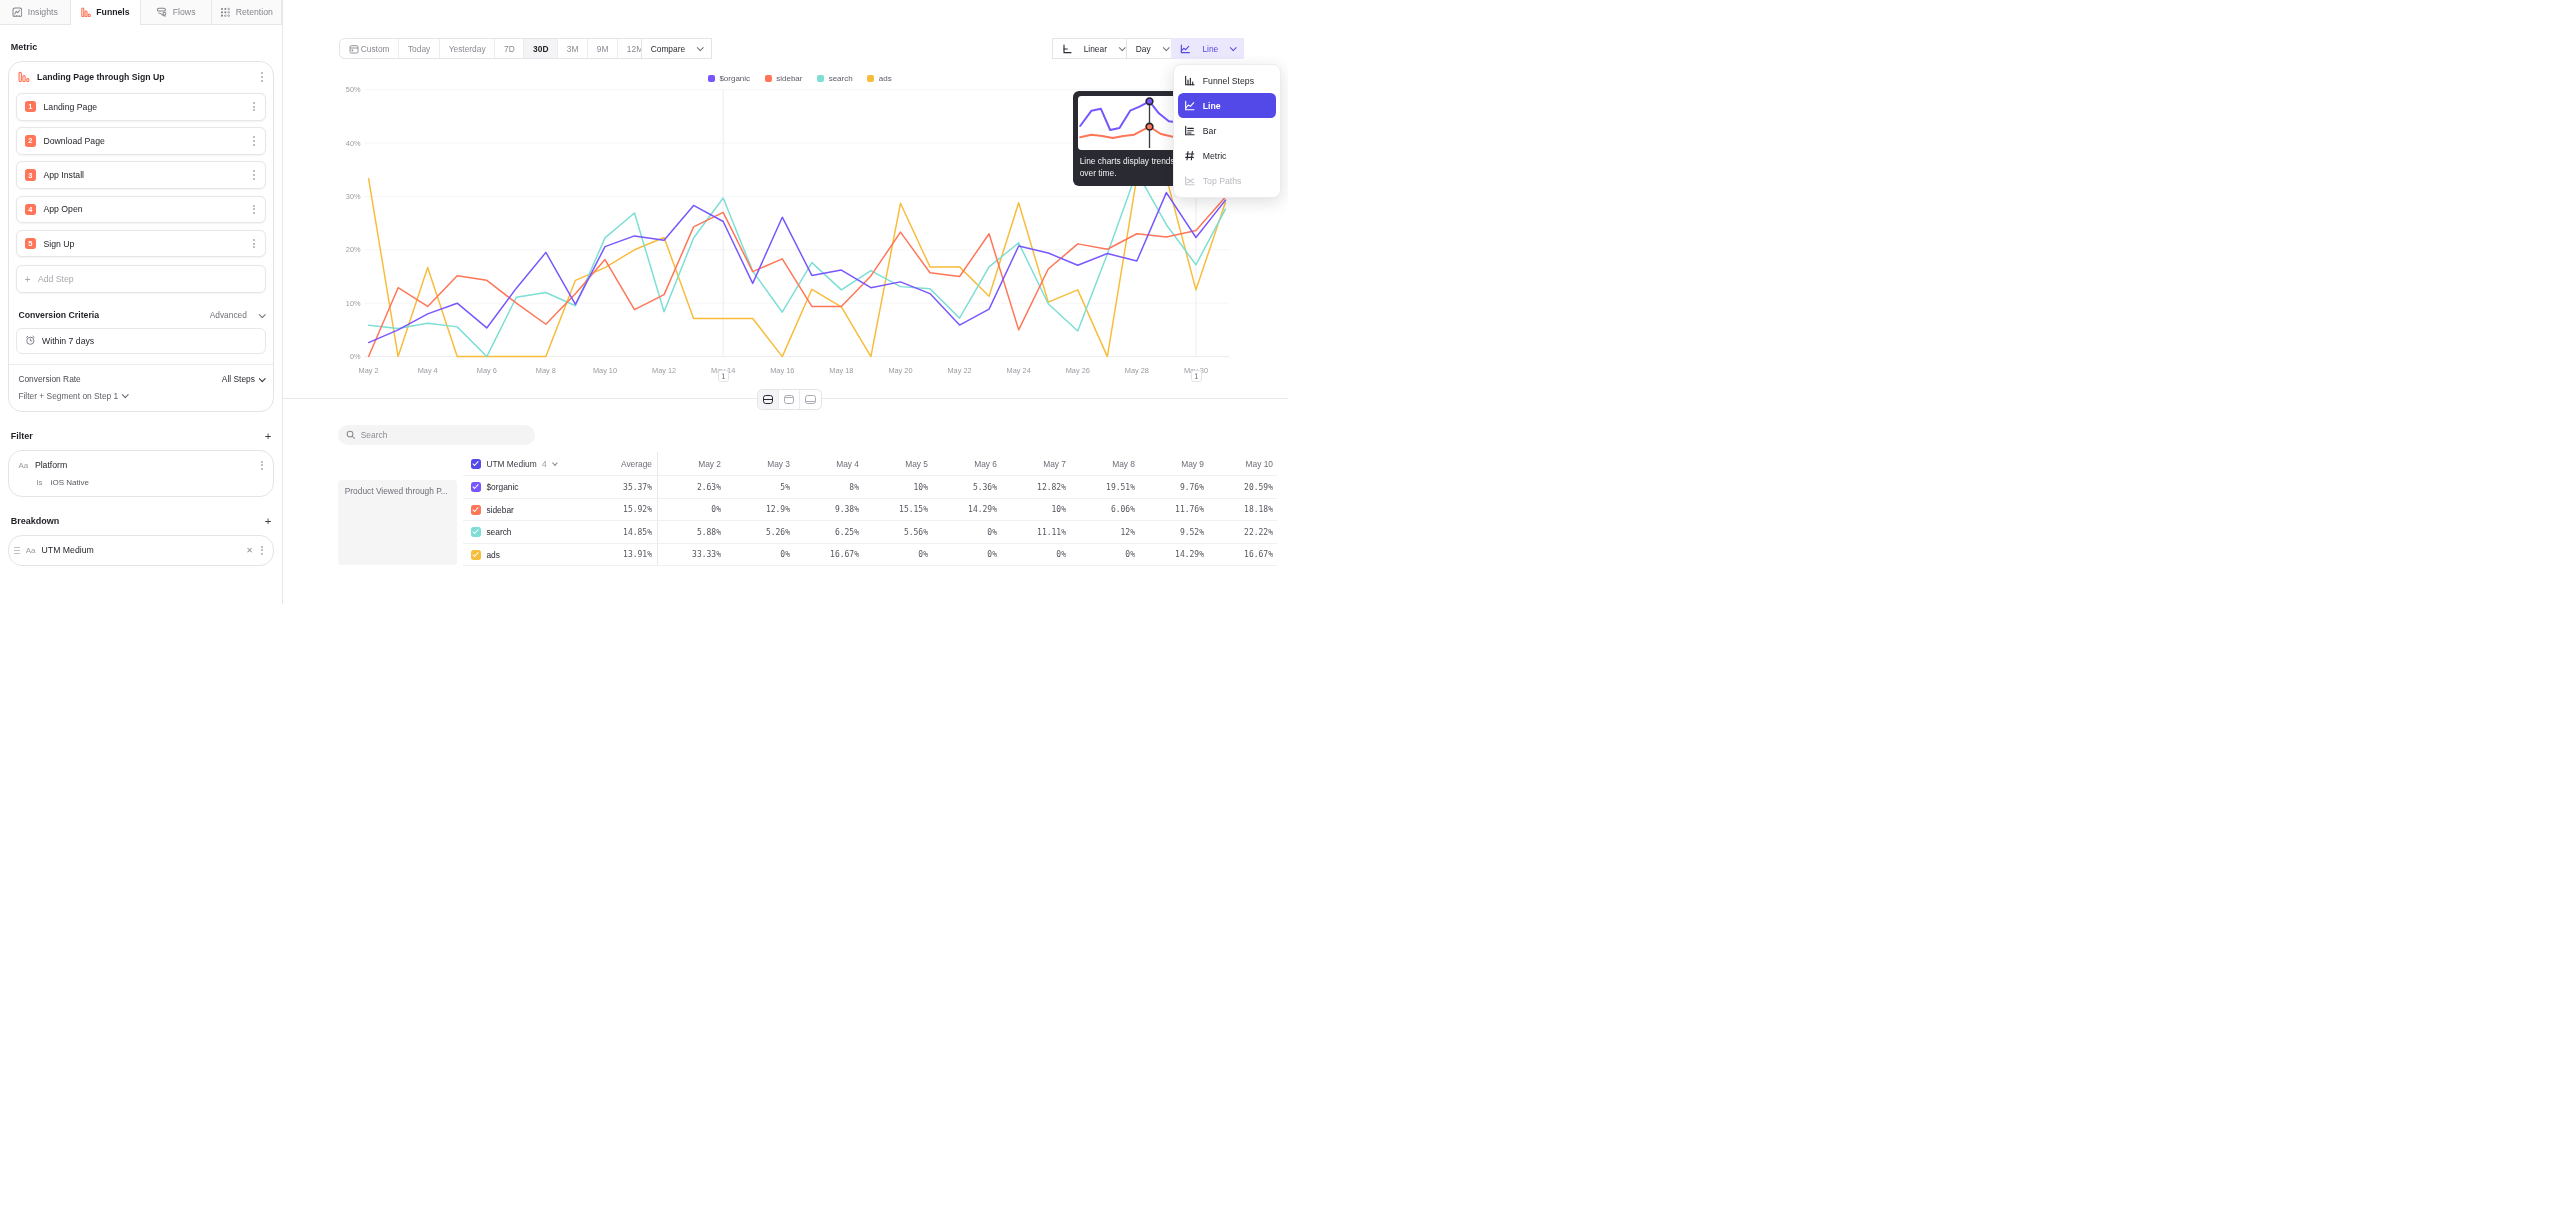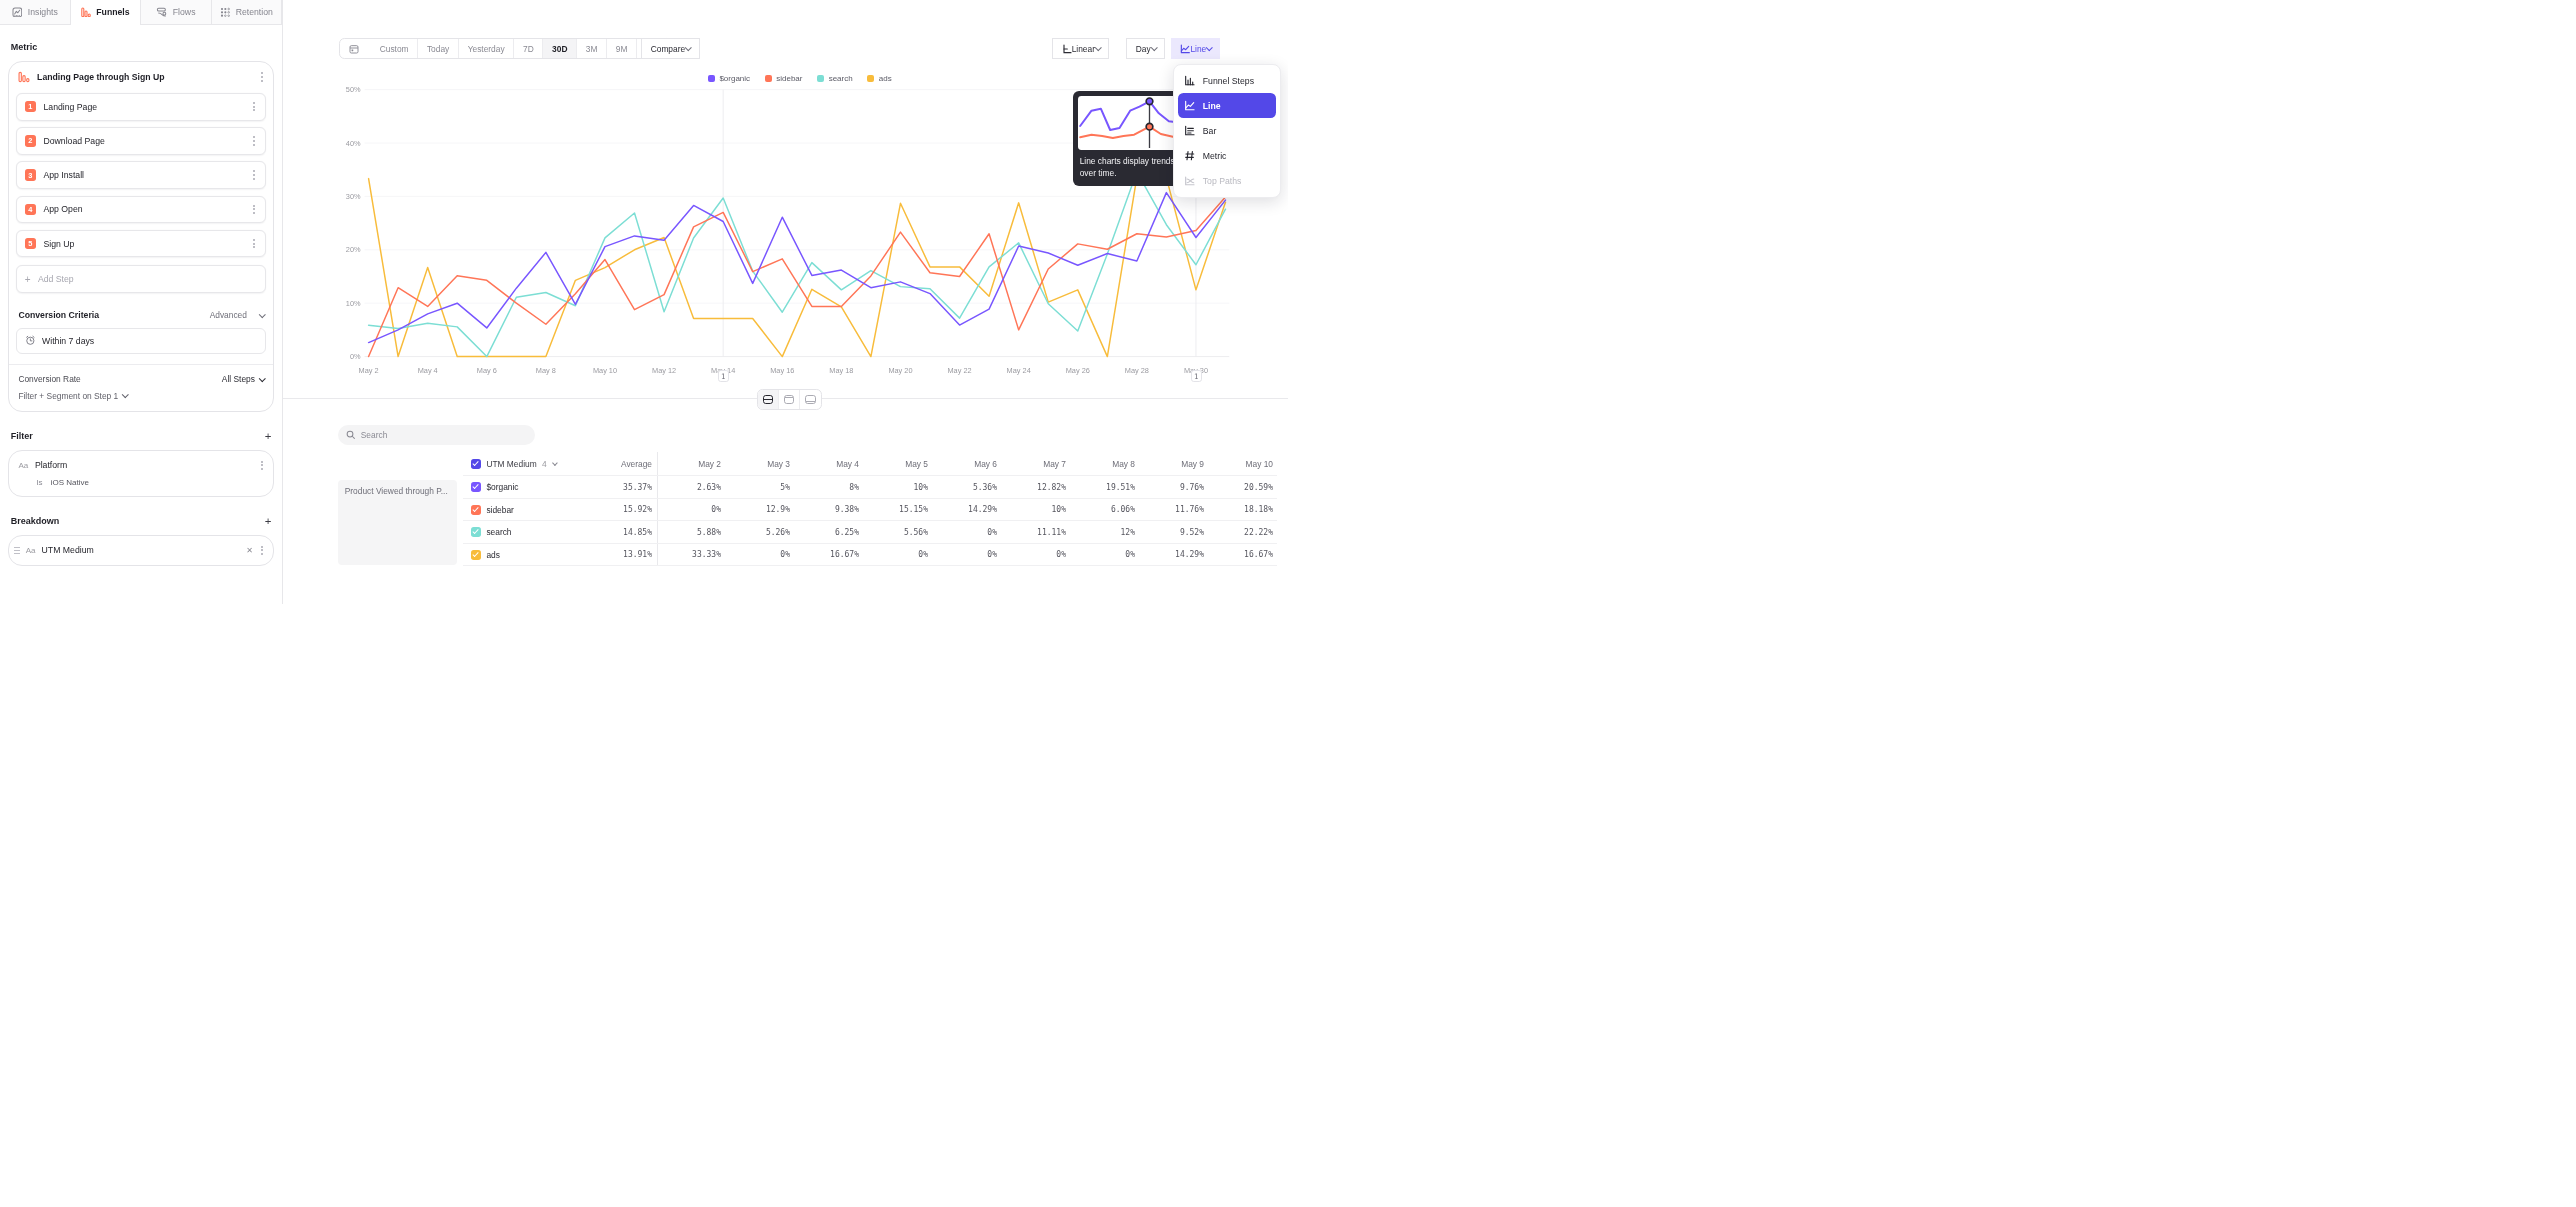--- a/index.html
+++ b/index.html
@@ -47,23 +47,23 @@
   .aa { color:#9B9BA1; font-size:8px; }
   .prop-name { flex:1; color:#1F1F26; }
   .cond-row { margin:6px 0 0 18px; font-size:8px; color:#8A8A93; display:flex; gap:8px; }
   .cond-val { color:#55555E; }
   .bd-row { display:flex; align-items:center; gap:6px; padding:8px 8px 8px 5.4px; }
   .drag { display:flex; flex-direction:column; gap:1.7px; }
   .drag i { width:5.4px; height:1px; background:#C0C0C7; }
 
   
   .main { position:absolute; left:283px; top:0; width:1005px; height:604px; background:#fff; }
-  .btn { display:flex; align-items:center; gap:0; height:21px; border:0.7px solid #E4E4E8; border-radius:0; background:#fff; padding:0 8.7px; font-size:8.4px; color:#2B2B33; cursor:pointer; }
+  .btn { display:flex; align-items:center; gap:12px; height:21px; border:0.7px solid #E4E4E8; border-radius:0; background:#fff; padding:0 8.7px; font-size:8.4px; color:#2B2B33; cursor:pointer; }
   .range-group { position:absolute; left:56px; top:38px; height:21px; display:flex; align-items:stretch; border:0.7px solid #E4E4E8; border-radius:5.4px; background:#fff; overflow:hidden; }
-  .range-item { display:flex; align-items:center; gap:21px; padding:0 8.7px; font-size:8.4px; color:#8A8A93; border-right:0.7px solid #ECECEF; cursor:pointer; white-space:nowrap; }
+  .range-item { display:flex; align-items:center; gap:2px; padding:0 8.7px; font-size:8.4px; color:#8A8A93; border-right:0.7px solid #ECECEF; cursor:pointer; white-space:nowrap; }
   .range-item:last-child { border-right:none; }
   .range-item.active { color:#1F1F26; font-weight:bold; background:#F4F4F6; }
   .compare-btn { position:absolute; left:358px; top:38px; }
   .linear-btn { position:absolute; left:769px; top:38px; }
   .day-btn { position:absolute; left:843px; top:38px; }
   .line-btn { position:absolute; left:888px; top:38px; border:none; background:#EBE8FD; color:#5348E8; }
   .legend { position:absolute; left:425px; top:74px; display:flex; gap:14.8px; align-items:center; }
   .legend-item { display:flex; align-items:center; gap:4.7px; font-size:8px; color:#5B5B66; }
   .legend-swatch { width:6.7px; height:6.7px; border-radius:2px; }
   .chart-wrap { position:absolute; left:44px; top:86px; width:919px; height:299px; }

